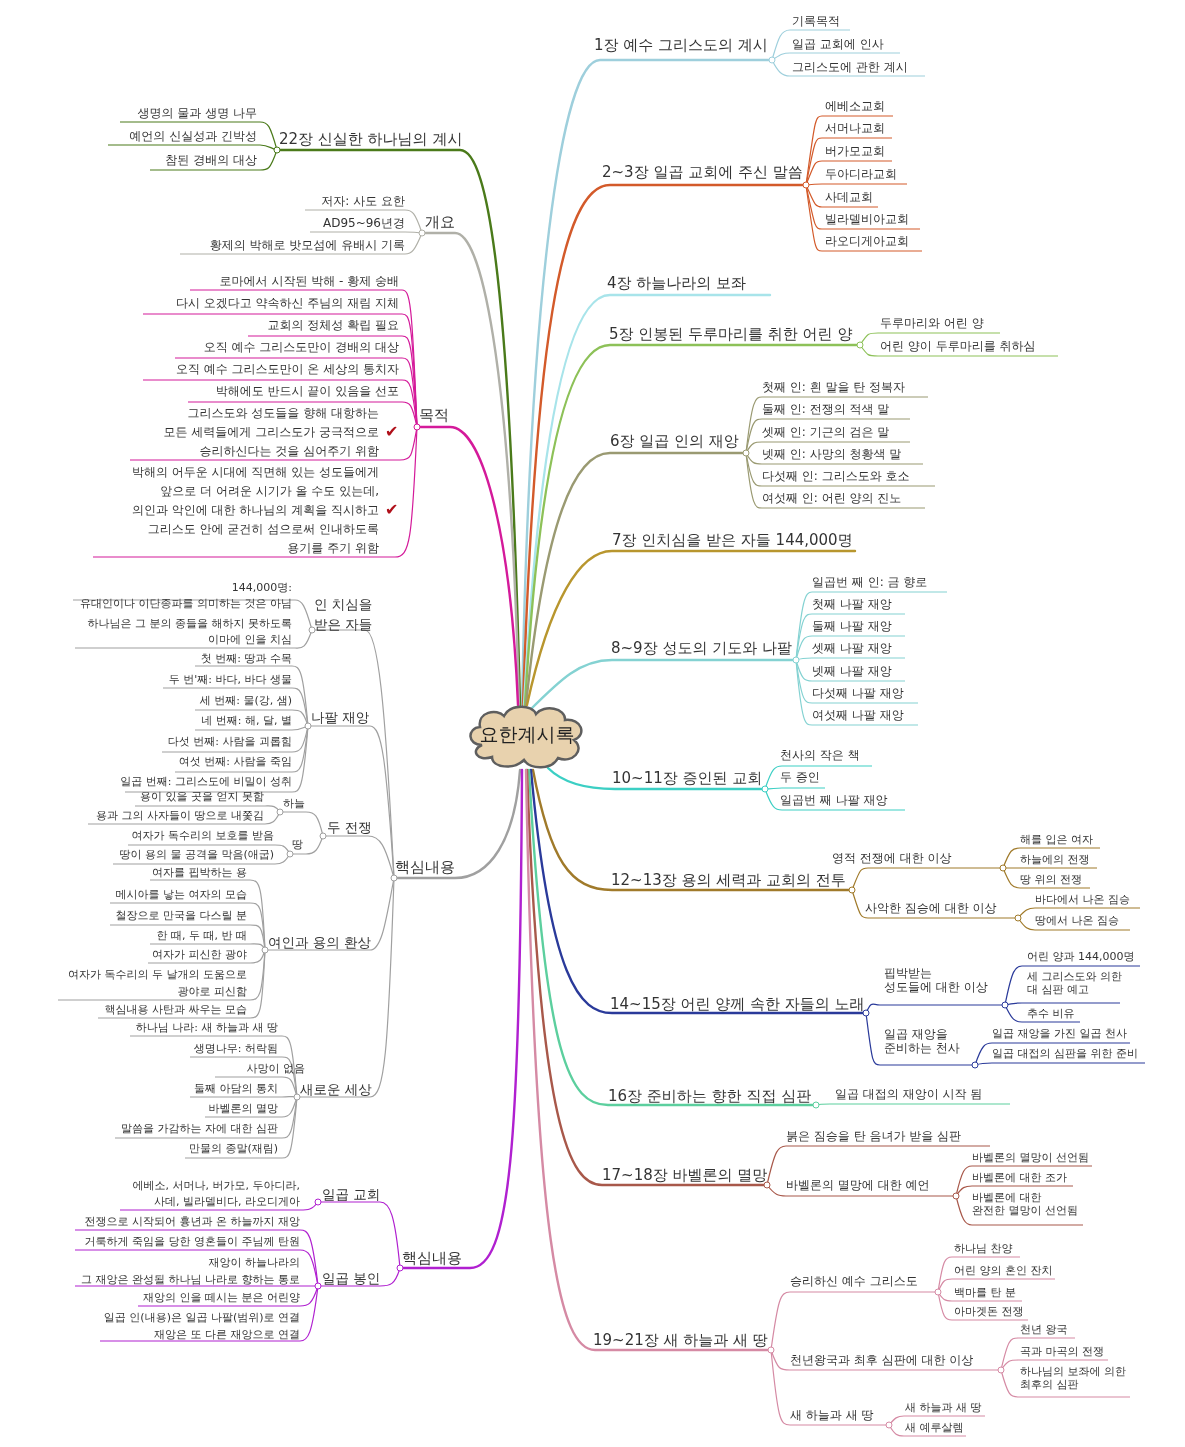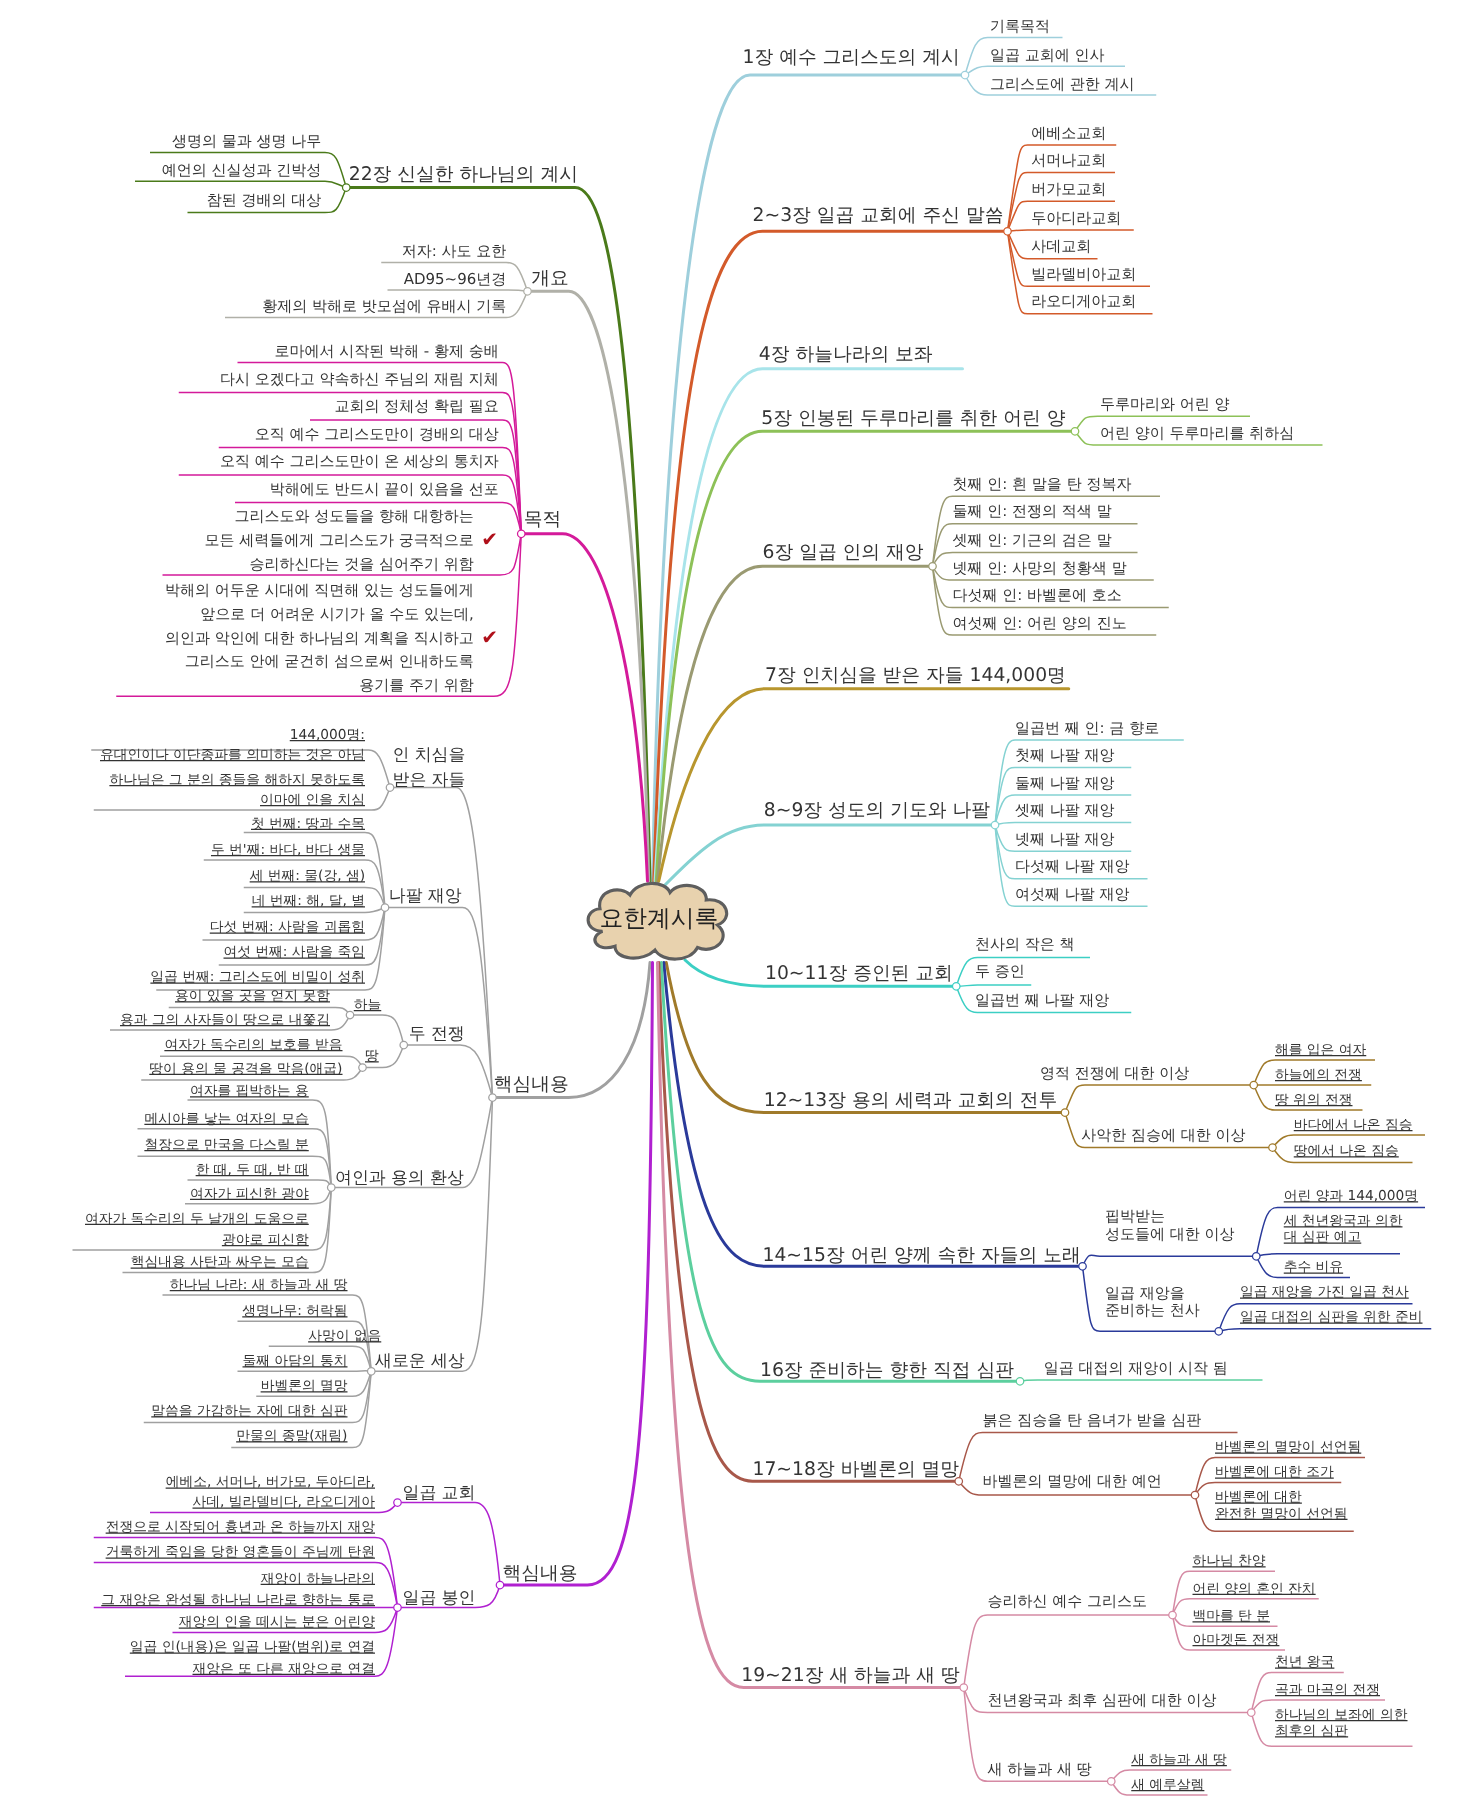--- a/index.html
+++ b/index.html
@@ -2,21 +2,21 @@
 <html><head>
 <meta charset="utf-8">
 <style>
   html,body{margin:0;padding:0;background:#ffffff;}
   body{width:1185px;height:1447px;position:relative;overflow:hidden;font-family:"DejaVu Sans","Liberation Sans",sans-serif;color:#333;}
   #lines{position:absolute;left:0;top:0;width:1185px;height:1447px;}
   .t{position:absolute;white-space:nowrap;line-height:1.2;color:#333;}
   .l1{font-size:15px;}
   .l2{font-size:13.5px;}
   .l3{font-size:12px;}
-  .l4{font-size:11px;text-decoration:underline;}
+  .l4{font-size:11px;}
   .r{text-align:right;}
   .ml{white-space:pre;}
   .root{position:absolute;left:462px;top:700px;width:130px;height:70px;}
   .root-label{position:absolute;left:0;top:0;width:130px;height:70px;display:flex;align-items:center;justify-content:center;font-size:19px;color:#222;}
   .check{position:absolute;color:#b0101a;font-size:16px;font-weight:bold;}
 </style>
 </head>
 <body>
 
 <svg id="lines" viewBox="0 0 1185 1447" fill="none">
@@ -259,21 +259,21 @@
 
 <div class="t l1" style="left:609px;top:325px">5장 인봉된 두루마리를 취한 어린 양</div>
 <div class="t l3" style="left:880px;top:316px">두루마리와 어린 양</div>
 <div class="t l3" style="left:880px;top:339px">어린 양이 두루마리를 취하심</div>
 
 <div class="t l1" style="left:610px;top:432px">6장 일곱 인의 재앙</div>
 <div class="t l3" style="left:762px;top:380px">첫째 인: 흰 말을 탄 정복자</div>
 <div class="t l3" style="left:762px;top:402px">둘째 인: 전쟁의 적색 말</div>
 <div class="t l3" style="left:762px;top:425px">셋째 인: 기근의 검은 말</div>
 <div class="t l3" style="left:762px;top:447px">넷째 인: 사망의 청황색 말</div>
-<div class="t l3" style="left:762px;top:469px">다섯째 인: 바벨론에 호소</div>
+<div class="t l3" style="left:762px;top:469px">다섯째 인: 그리스도와 호소</div>
 <div class="t l3" style="left:762px;top:491px">여섯째 인: 어린 양의 진노</div>
 
 <div class="t l1" style="left:612px;top:531px">7장 인치심을 받은 자들 144,000명</div>
 
 <div class="t l1" style="left:611px;top:639px">8~9장 성도의 기도와 나팔</div>
 <div class="t l3" style="left:812px;top:575px">일곱번 째 인: 금 향로</div>
 <div class="t l3" style="left:812px;top:597px">첫째 나팔 재앙</div>
 <div class="t l3" style="left:812px;top:619px">둘째 나팔 재앙</div>
 <div class="t l3" style="left:812px;top:641px">셋째 나팔 재앙</div>
 <div class="t l3" style="left:812px;top:664px">넷째 나팔 재앙</div>
@@ -293,21 +293,21 @@
 <div class="t l4" style="left:1020px;top:873px">땅 위의 전쟁</div>
 <div class="t l4" style="left:1035px;top:893px">바다에서 나온 짐승</div>
 <div class="t l4" style="left:1035px;top:914px">땅에서 나온 짐승</div>
 
 <div class="t l1" style="left:610px;top:995px">14~15장 어린 양께 속한 자들의 노래</div>
 <div class="t l3 ml" style="left:884px;top:966px">핍박받는
 성도들에 대한 이상</div>
 <div class="t l3 ml" style="left:884px;top:1027px">일곱 재앙을
 준비하는 천사</div>
 <div class="t l4" style="left:1027px;top:950px">어린 양과 144,000명</div>
-<div class="t l4 ml" style="left:1027px;top:970px">세 천년왕국과 의한
+<div class="t l4 ml" style="left:1027px;top:970px">세 그리스도와 의한
 대 심판 예고</div>
 <div class="t l4" style="left:1027px;top:1007px">추수 비유</div>
 <div class="t l4" style="left:992px;top:1027px">일곱 재앙을 가진 일곱 천사</div>
 <div class="t l4" style="left:992px;top:1047px">일곱 대접의 심판을 위한 준비</div>
 
 <div class="t l1" style="left:608px;top:1087px">16장 준비하는 향한 직접 심판</div>
 <div class="t l3" style="left:835px;top:1087px">일곱 대접의  재앙이 시작 됨</div>
 
 <div class="t l1" style="left:602px;top:1166px">17~18장 바벨론의 멸망</div>
 <div class="t l3" style="left:786px;top:1129px">붉은 짐승을 탄 음녀가 받을 심판</div>

